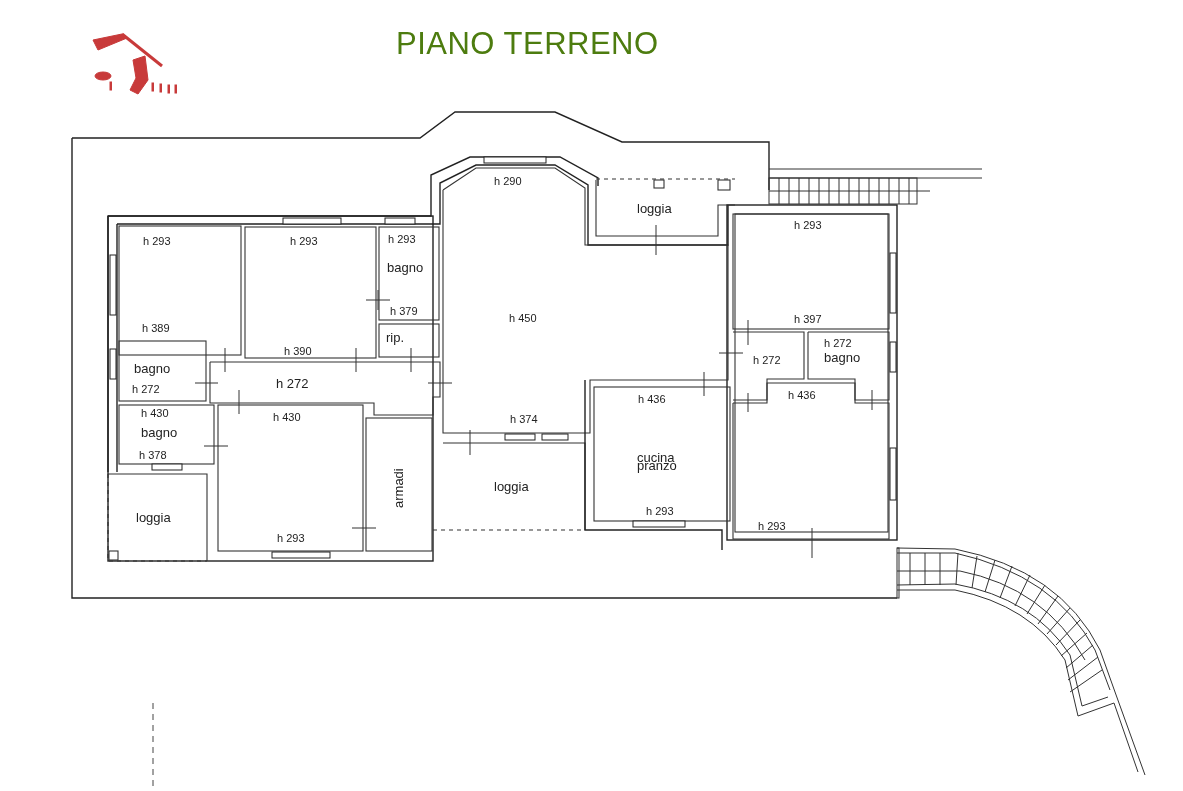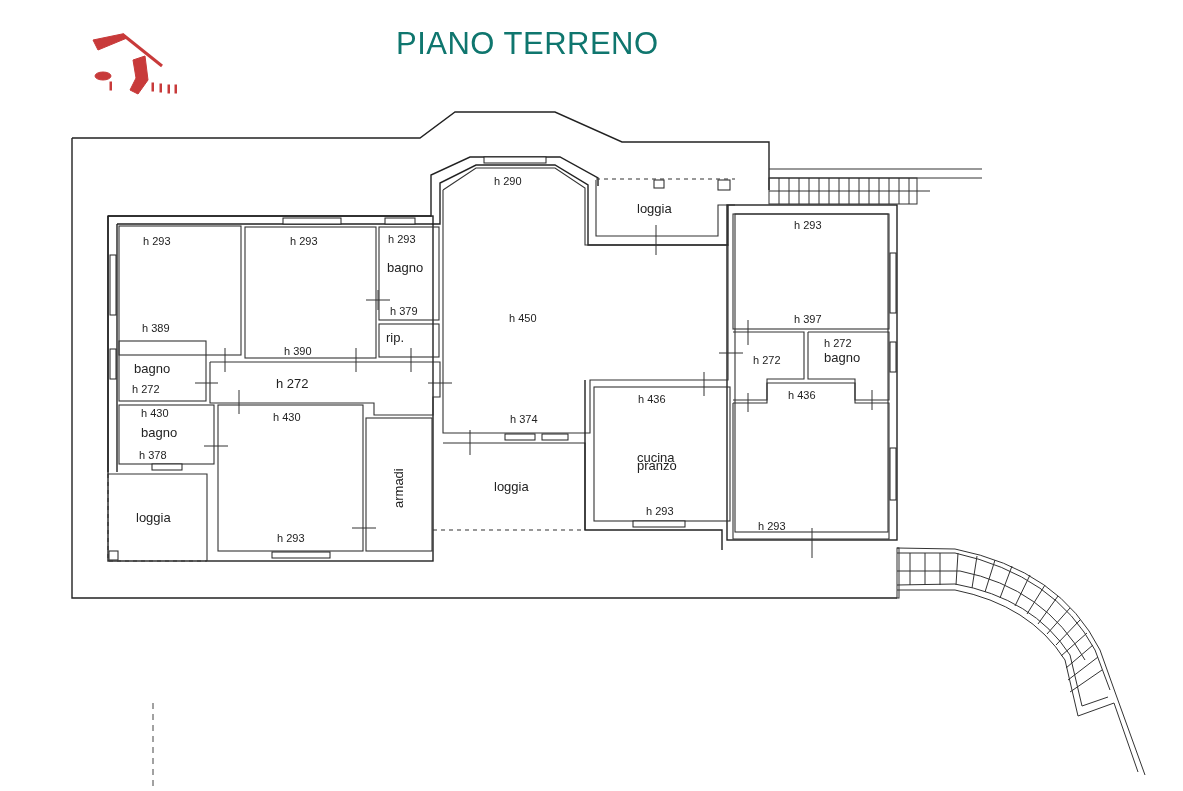--- a/index.html
+++ b/index.html
@@ -1,17 +1,17 @@
 <!DOCTYPE html>
 <html><head>
 <meta charset="utf-8">
 <style>
   html, body { margin: 0; padding: 0; background: #ffffff; }
   body { width: 1183px; height: 791px; position: relative; overflow: hidden; font-family: "Liberation Sans", sans-serif; }
-  #title { position: absolute; left: 396px; top: 26px; font-size: 31px; color: #0f766e; letter-spacing: 0.5px; font-family: "Liberation Sans", sans-serif; }
+  #title { position: absolute; left: 396px; top: 26px; font-size: 31px; color: #4d7c0f; letter-spacing: 0.5px; font-family: "Liberation Sans", sans-serif; }
   #plan { position: absolute; left: 0; top: 0; }
   .w { fill: none; stroke: #222; stroke-width: 1.4; }
   .wt { fill: none; stroke: #333; stroke-width: 1.1; }
   .dash { fill: none; stroke: #333; stroke-width: 1.2; stroke-dasharray: 4 4; }
   .lbl { font-family: "Liberation Sans", sans-serif; fill: #222; }
   .h { font-size: 11px; }
   .rn { font-size: 13px; }
   .win { fill: #fff; stroke: #222; stroke-width: 1; }
 </style>
 </head>

